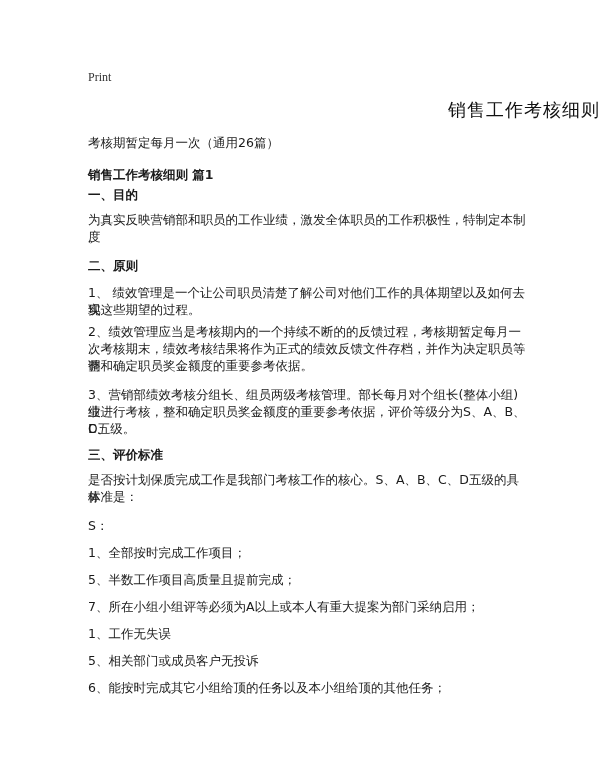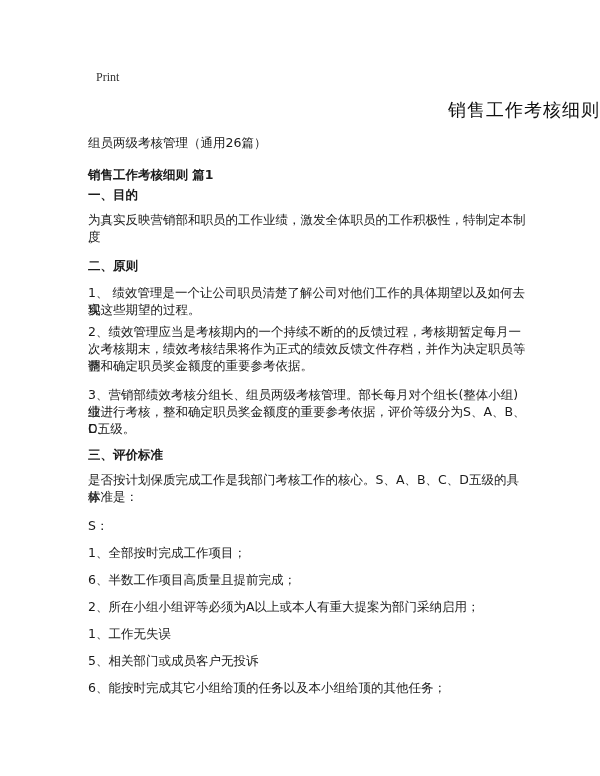--- a/index.html
+++ b/index.html
@@ -1,31 +1,31 @@
 <!DOCTYPE html>
 <html><head>
 <meta charset="utf-8">
 <style>
   html, body { margin: 0; padding: 0; background: #ffffff; }
   body { width: 600px; height: 776px; overflow: hidden; position: relative;
          font-family: "DejaVu Sans", sans-serif; color: #1a1a1a; }
   .print { position: absolute; left: 88px; top: 70px; font-family: "Liberation Serif", serif;
-           font-size: 12px; color: #333; margin-left: 8px; }
+           font-size: 12px; color: #333; }
   .title { position: absolute; left: 0; width: 600px; top: 98px; text-align: right;
            font-size: 18px; color: #111; letter-spacing: 1px; }
   .line { position: absolute; left: 88px; font-size: 12.5px; line-height: 17px; width: 440px; }
   .bold { font-weight: bold; }
 </style>
 </head>
 <body>
 
 <div class="print">Print</div>
 <div class="title">销售工作考核细则</div>
 
-<div class="line" style="top:134px">组员两级考核管理（通用26篇）</div>
+<div class="line" style="top:134px">考核期暂定每月一次（通用26篇）</div>
 <div class="line bold" style="top:166px">销售工作考核细则 篇1</div>
 
 <div class="line bold" style="top:186px">一、目的</div>
 <div class="line" style="top:211px">为真实反映营销部和职员的工作业绩，激发全体职员的工作积极性，特制定本制度</div>
 <div class="line" style="top:229px">。</div>
 
 <div class="line bold" style="top:257px">二、原则</div>
 <div class="line" style="top:284px">1、 绩效管理是一个让公司职员清楚了解公司对他们工作的具体期望以及如何去实</div>
 <div class="line" style="top:301px">现这些期望的过程。</div>
 
@@ -36,17 +36,17 @@
 <div class="line" style="top:386px">3、营销部绩效考核分组长、组员两级考核管理。部长每月对个组长(整体小组)业</div>
 <div class="line" style="top:403px">绩进行考核，整和确定职员奖金额度的重要参考依据，评价等级分为S、A、B、C、</div>
 <div class="line" style="top:420px">D五级。</div>
 
 <div class="line bold" style="top:446px">三、评价标准</div>
 <div class="line" style="top:471px">是否按计划保质完成工作是我部门考核工作的核心。S、A、B、C、D五级的具体</div>
 <div class="line" style="top:488px">标准是：</div>
 
 <div class="line" style="top:517px">S：</div>
 <div class="line" style="top:544px">1、全部按时完成工作项目；</div>
-<div class="line" style="top:571px">6、半数工作项目高质量且提前完成；</div>
-<div class="line" style="top:598px">2、所在小组小组评等必须为A以上或本人有重大提案为部门采纳启用；</div>
+<div class="line" style="top:571px">5、半数工作项目高质量且提前完成；</div>
+<div class="line" style="top:598px">7、所在小组小组评等必须为A以上或本人有重大提案为部门采纳启用；</div>
 <div class="line" style="top:625px">1、工作无失误</div>
 <div class="line" style="top:652px">5、相关部门或成员客户无投诉</div>
 <div class="line" style="top:679px">6、能按时完成其它小组给顶的任务以及本小组给顶的其他任务；</div>
 
 </body></html>

